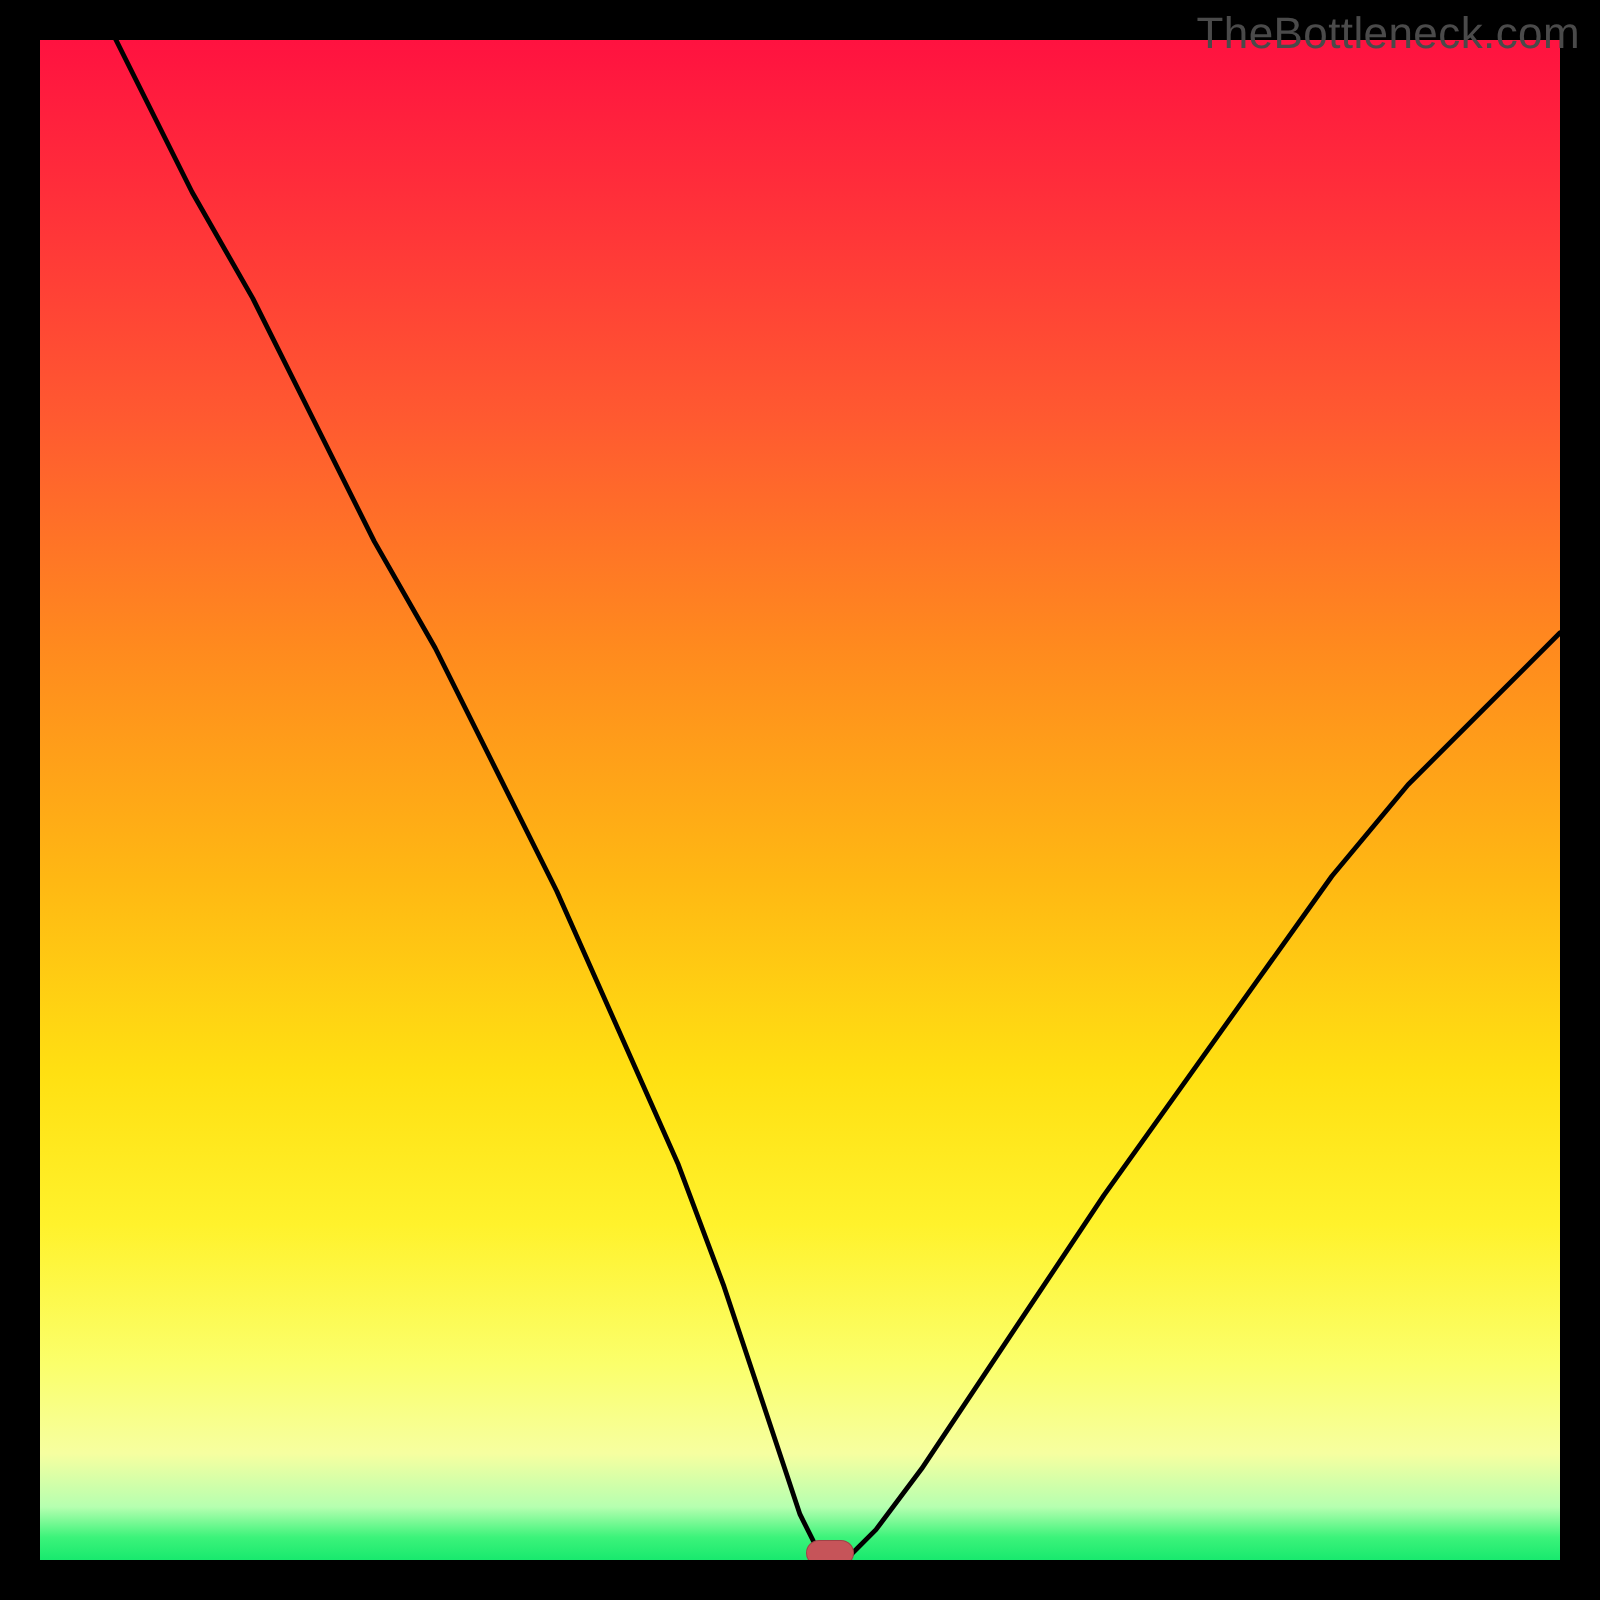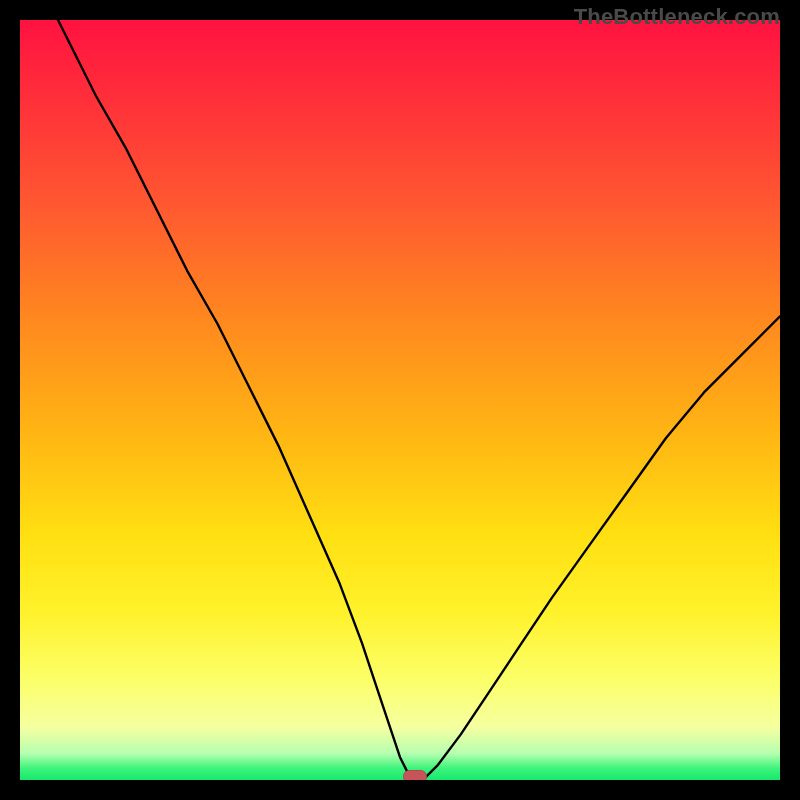--- a/index.html
+++ b/index.html
@@ -13,24 +13,24 @@
   }
   .outer {
     position: relative;
     width: 800px;
     height: 800px;
     background: #000;
   }
   .watermark {
     position: absolute;
     top: 4px;
-    right: 20px;
+    right: 10px;
     color: #4a4a4a;
     font-size: 22px;
-    font-weight: 700;
+    font-weight: 400;
     letter-spacing: 0.2px;
     z-index: 3;
   }
   .plot {
     position: absolute;
     left: 20px;
     top: 20px;
     width: 760px;   
     height: 760px;  
     overflow: hidden; 

